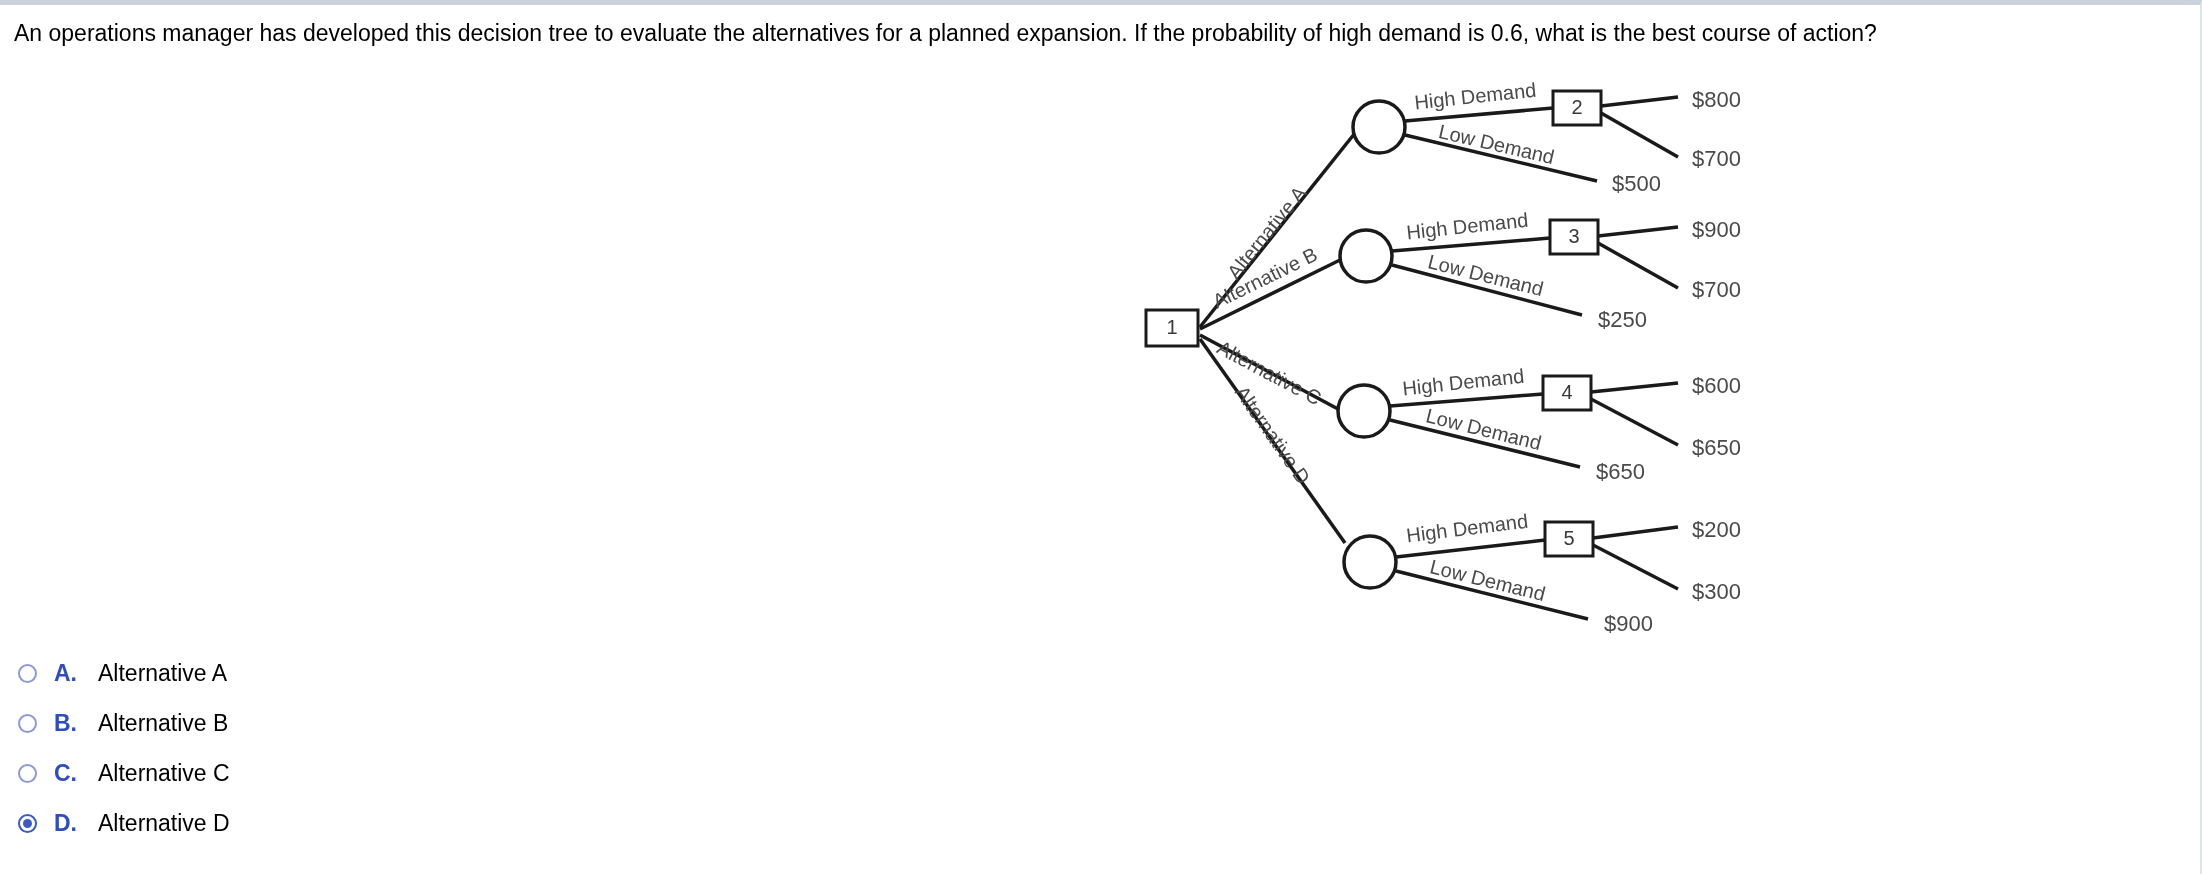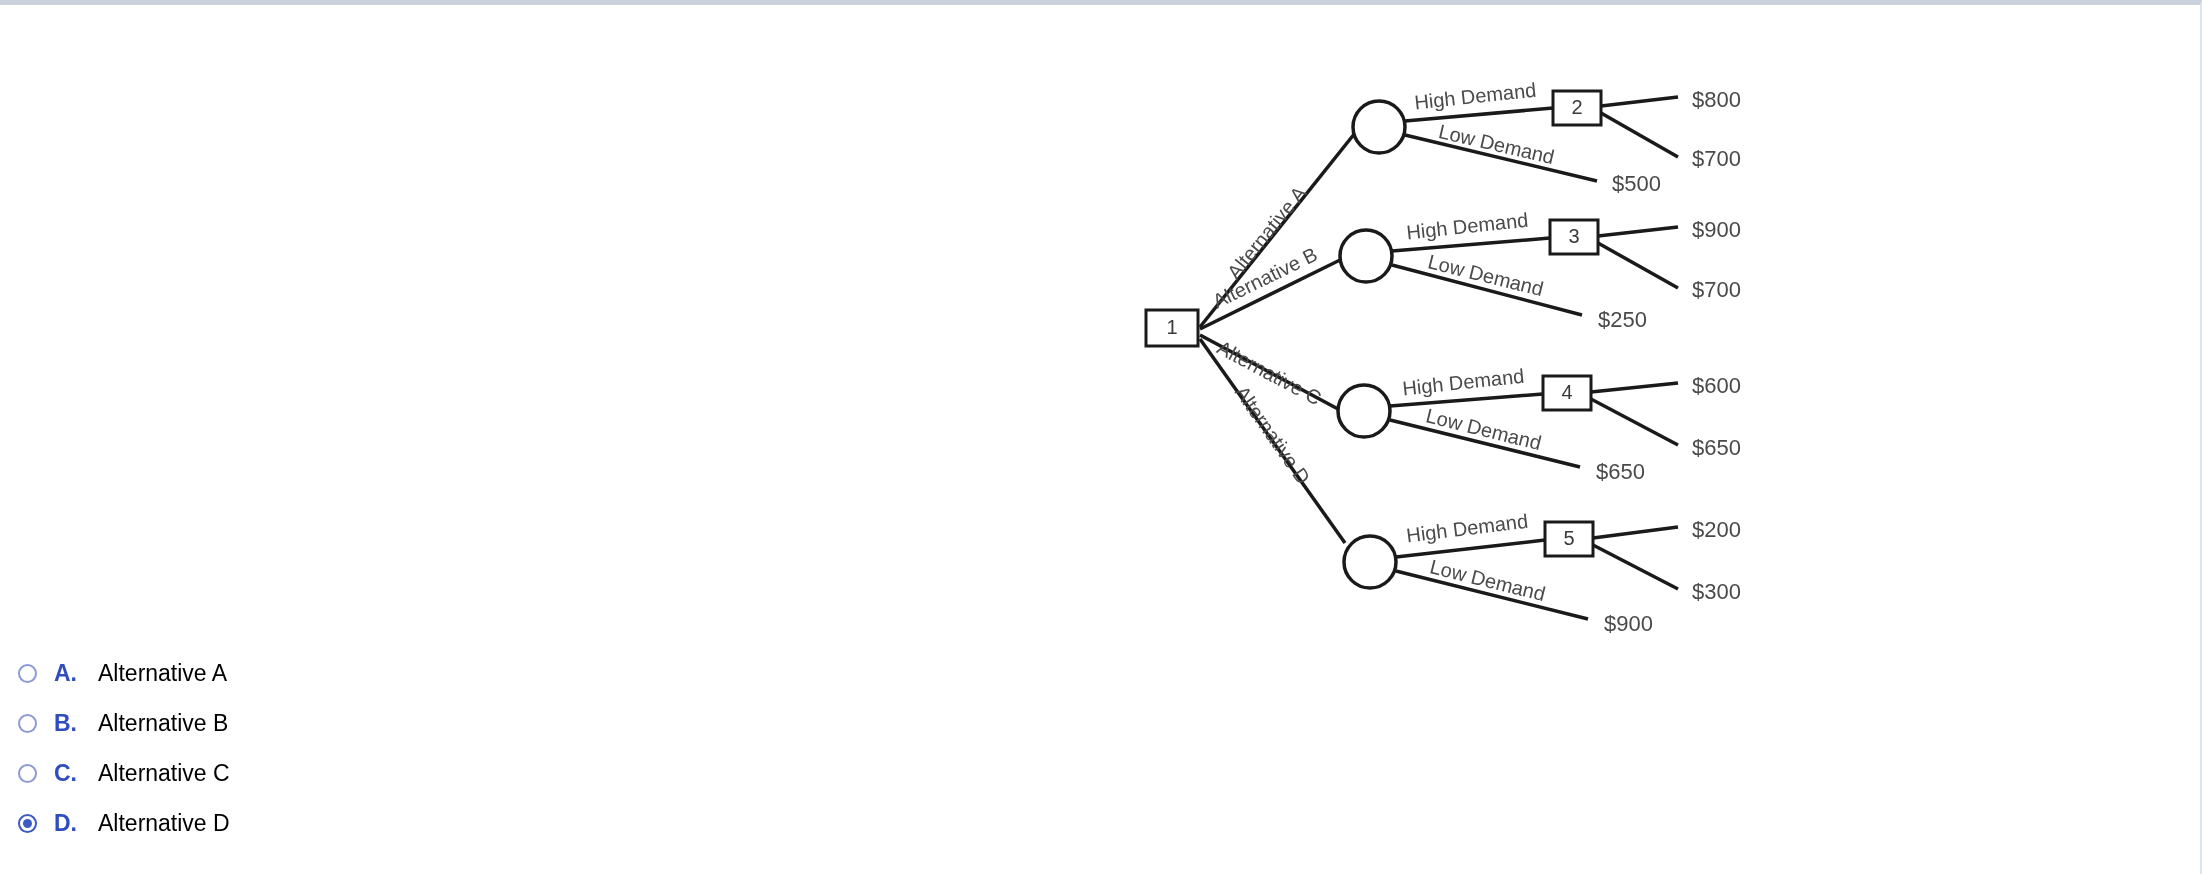--- a/index.html
+++ b/index.html
@@ -105,20 +105,21 @@
   .payoff {
     font-size: 22px;
     fill: #4a4a4a;
   }
 </style>
 </head>
 <body>
 
 <div id="page">
 
+  <div class="question-text">An operations manager has developed this decision tree to evaluate the alternatives for a planned expansion. If the probability of high demand is 0.6, what is the best course of action?</div>
 
   <svg id="tree-wrap" viewBox="0 0 2202 874">
 
     <g>
       <rect x="1146" y="305" width="52" height="36" fill="#ffffff" stroke="#1a1a1a" stroke-width="3"></rect>
       <text class="node-num" x="1172" y="329" text-anchor="middle">1</text>
     </g>
 
     <g>
       <line x1="1200" y1="322" x2="1355" y2="128" stroke="#1a1a1a" stroke-width="3.5"></line>

